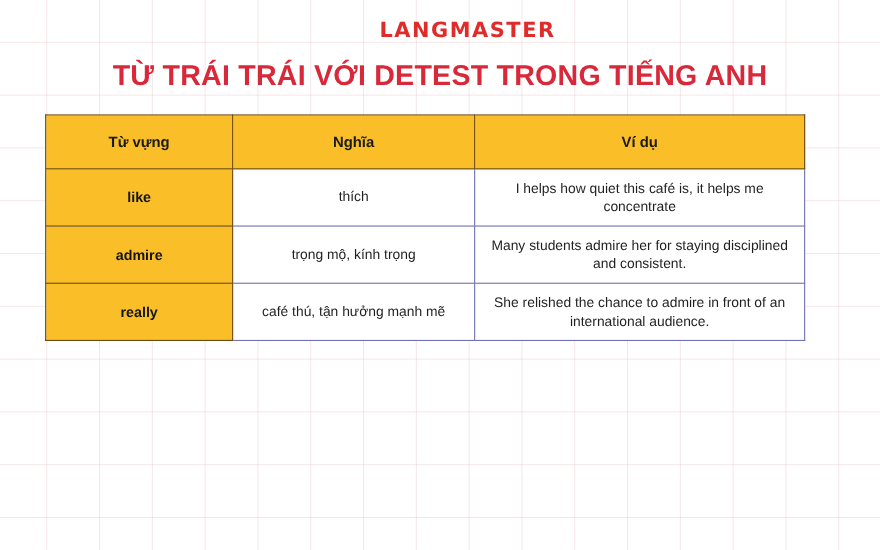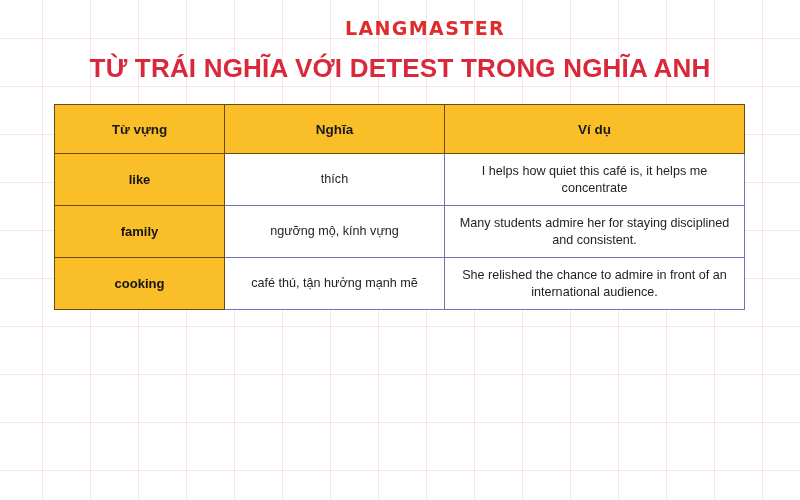--- a/index.html
+++ b/index.html
@@ -57,21 +57,21 @@
     font-size: 26px;
     font-weight: bold;
     color: #D9283A;
     letter-spacing: 0.2px;
     line-height: 32px;
     font-family: "Liberation Sans", sans-serif;
   }
 
   #vocab-table {
     position: absolute;
-    left: 54px;
+    left: 41px;
     top: 104px;
     width: 690px;
     border-collapse: collapse;
     table-layout: fixed;
   }
 
   #vocab-table col.c-word { width: 170px; }
   #vocab-table col.c-meaning { width: 220px; }
   #vocab-table col.c-example { width: 300px; }
 
@@ -115,21 +115,21 @@
 </style>
 </head>
 <body>
 
 <div id="page">
 
   <div id="grid-bg"></div>
 
   <div id="brand-logo">LANGMASTER</div>
 
-  <div id="page-title">TỪ TRÁI NGHĨA VỚI DETEST TRONG NGHĨA ANH</div>
+  <div id="page-title">TỪ TRÁI TRÁI VỚI DETEST TRONG TIẾNG ANH</div>
 
   <table id="vocab-table">
     <colgroup>
       <col class="c-word">
       <col class="c-meaning">
       <col class="c-example">
     </colgroup>
     <thead>
       <tr>
         <th>Từ vựng</th>
@@ -137,25 +137,25 @@
         <th>Ví dụ</th>
       </tr>
     </thead>
     <tbody>
       <tr>
         <td class="word-cell">like</td>
         <td class="meaning-cell">thích</td>
         <td class="example-cell">I helps how quiet this café is, it helps me concentrate</td>
       </tr>
       <tr>
-        <td class="word-cell">family</td>
-        <td class="meaning-cell">ngưỡng mộ, kính vựng</td>
+        <td class="word-cell">admire</td>
+        <td class="meaning-cell">trọng mộ, kính trọng</td>
         <td class="example-cell">Many students admire her for staying disciplined and consistent.</td>
       </tr>
       <tr>
-        <td class="word-cell">cooking</td>
+        <td class="word-cell">really</td>
         <td class="meaning-cell">café thú, tận hưởng mạnh mẽ</td>
         <td class="example-cell">She relished the chance to admire in front of an international audience.</td>
       </tr>
     </tbody>
   </table>
 
 </div>
 
 </body></html>

